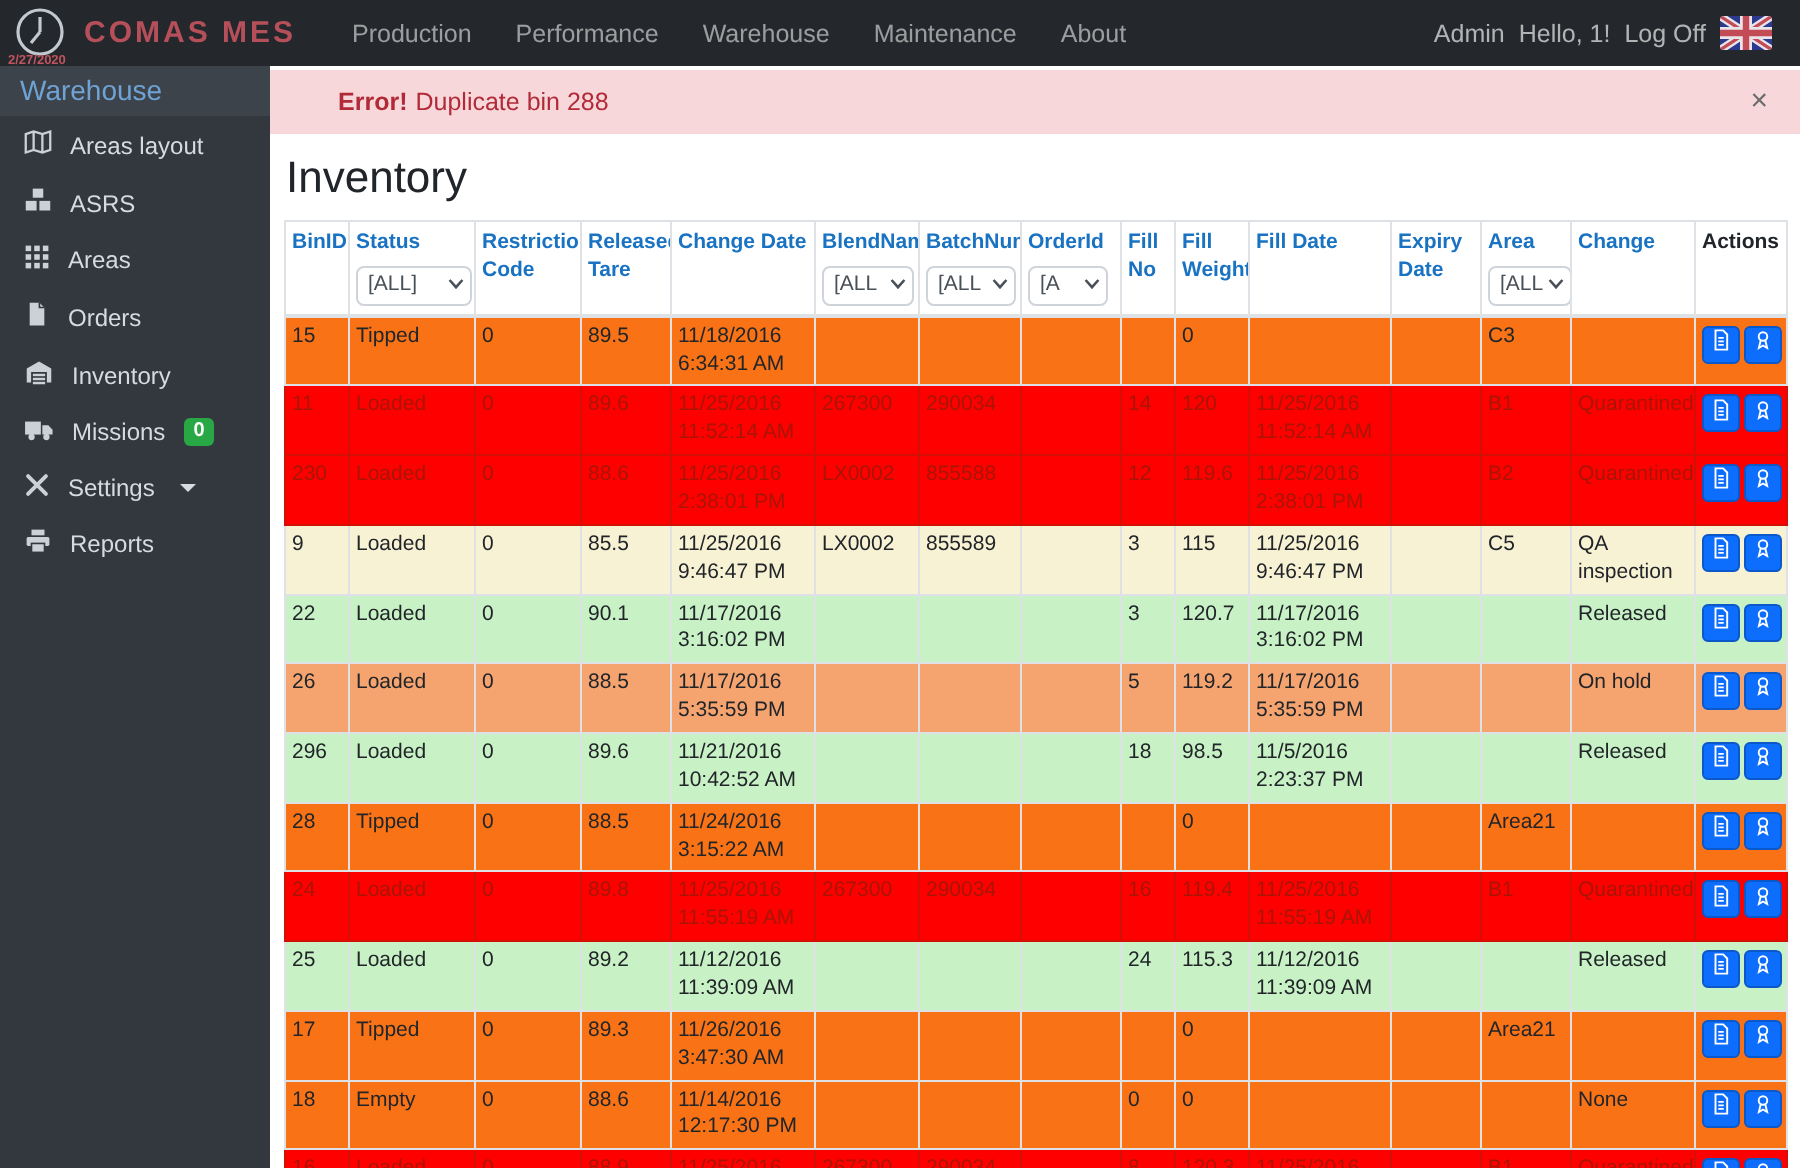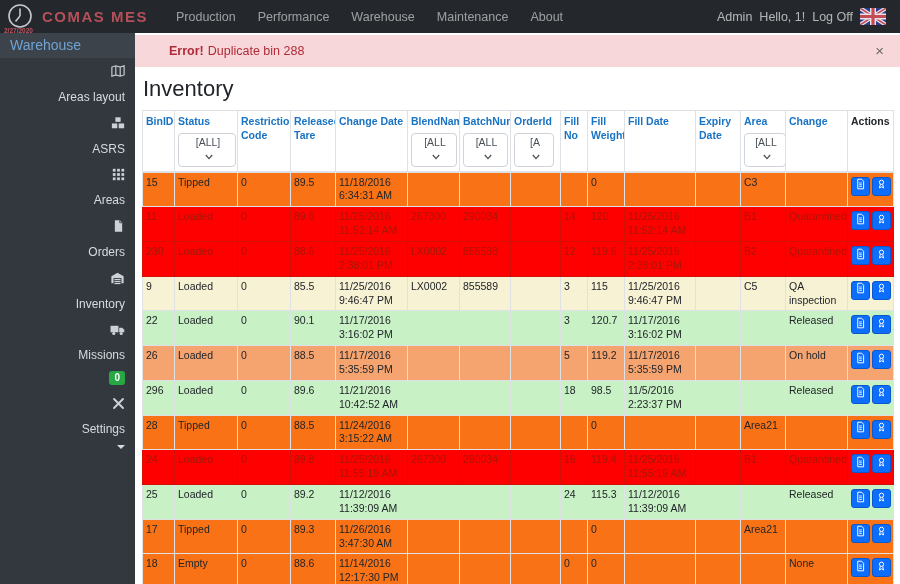--- a/index.html
+++ b/index.html
@@ -17,22 +17,22 @@
   .nav-links { display:flex; gap:22px; }
   .nav-link { color:rgba(255,255,255,.55); font-size:12.5px; text-decoration:none; cursor:pointer; }
   .nav-right { margin-left:auto; display:flex; gap:7px; align-items:center; }
   .nav-right .nav-link { font-size:12.5px; color:rgba(255,255,255,.65); }
   .flag { width:26px; height:17px; border-radius:2px; overflow:hidden; flex:0 0 auto; }
 
   
   .layout { display:flex; height:551px; }
   .sidebar { width:135px; background:#33383e; flex:0 0 auto; }
   .sidebar-header { background:#3d434b; color:#6fa3d4; font-size:14px; padding:4px 10px 5px; }
-  .side-item { display:flex; align-items:flex-end; gap:9px; padding:6px 10px 6px 12px;
-    color:#d7dbdf; font-size:12px; cursor:pointer;flex-direction:column; }
+  .side-item { display:flex; align-items:center; gap:9px; padding:6px 10px 6px 12px;
+    color:#d7dbdf; font-size:12px; cursor:pointer; }
   .side-item svg { flex:0 0 auto; }
   .badge { background:#28a745; color:#fff; font-size:10px; font-weight:bold;
     border-radius:3px; padding:1px 5px; line-height:12px; }
   .caret { width:0; height:0; border-left:4px solid transparent; border-right:4px solid transparent;
     border-top:4px solid #d7dbdf; margin-left:4px; }
 
   .main { flex:1; background:#fff; overflow:hidden; }
 
   
   .alert { margin-top:2px; background:#f8d7da; color:#b02a37; font-size:12.5px;
@@ -50,21 +50,21 @@
   th, td { border:1px solid #dee2e6; padding:3px 3px; text-align:left; vertical-align:top;
     font-size:10.5px; line-height:1.32; color:#212529; overflow:hidden; }
   thead th { color:#1a73c2; font-weight:bold; border-bottom:2px solid #dee2e6;
     vertical-align:top; padding:4px 3px; height:40px; }
   thead th.actions-head { color:#212529; }
   tbody td { height:29px; }
   .th-label { cursor:pointer; }
   .fselect { display:flex; align-items:center; justify-content:space-between;
     border:1px solid #ced4da; border-radius:4px; background:#fff; color:#495057;
     font-weight:normal; font-size:10.5px; padding:2px 3px 2px 5px; margin-top:4px;
-    white-space:nowrap; overflow:hidden; cursor:pointer;flex-direction:column; }
+    white-space:nowrap; overflow:hidden; cursor:pointer; }
   .fselect svg { flex:0 0 auto; margin-left:2px; }
 
   tr.row-white  td { background:#f97316; }
   tr.row-red    td { background:#ff0000; color:#a81505; border-color:#d40f05; }
   tr.row-green  td { background:#c8f1c5; }
   tr.row-salmon td { background:#f5a470; }
   tr.row-cream  td { background:#f8f2d4; }
 
   .actions-cell { white-space:nowrap; padding:4px 2px 2px 3px !important; }
   .act-btn { display:inline-flex; align-items:center; justify-content:center;
@@ -188,20 +188,30 @@
     <div class="side-item">
       <span>
         <svg width="13" height="13" viewBox="0 0 16 16">
             <path d="M2.5 2.5 L13.5 13.5 M13.5 2.5 L2.5 13.5" stroke="#ccd1d6" stroke-width="2.4" stroke-linecap="round"></path>
           </svg>
       </span>
       <span>Settings</span>
       <span class="caret"></span>
     </div>
 
+    <div class="side-item">
+      <span>
+        <svg width="14" height="13" viewBox="0 0 16 16" fill="#ccd1d6">
+            <rect x="4" y="1" width="8" height="3.5"></rect>
+            <rect x="1" y="5.5" width="14" height="5.5" rx="1"></rect>
+            <rect x="4" y="9.5" width="8" height="5.5" stroke="#33383e" stroke-width="1"></rect>
+          </svg>
+      </span>
+      <span>Reports</span>
+    </div>
   </div>
 
   <div class="main">
     <div class="alert">
       <b>Error!</b>
       <span>Duplicate bin 288</span>
       <button class="alert-close">×</button>
     </div>
 
     <h2 class="page-title">Inventory</h2>

